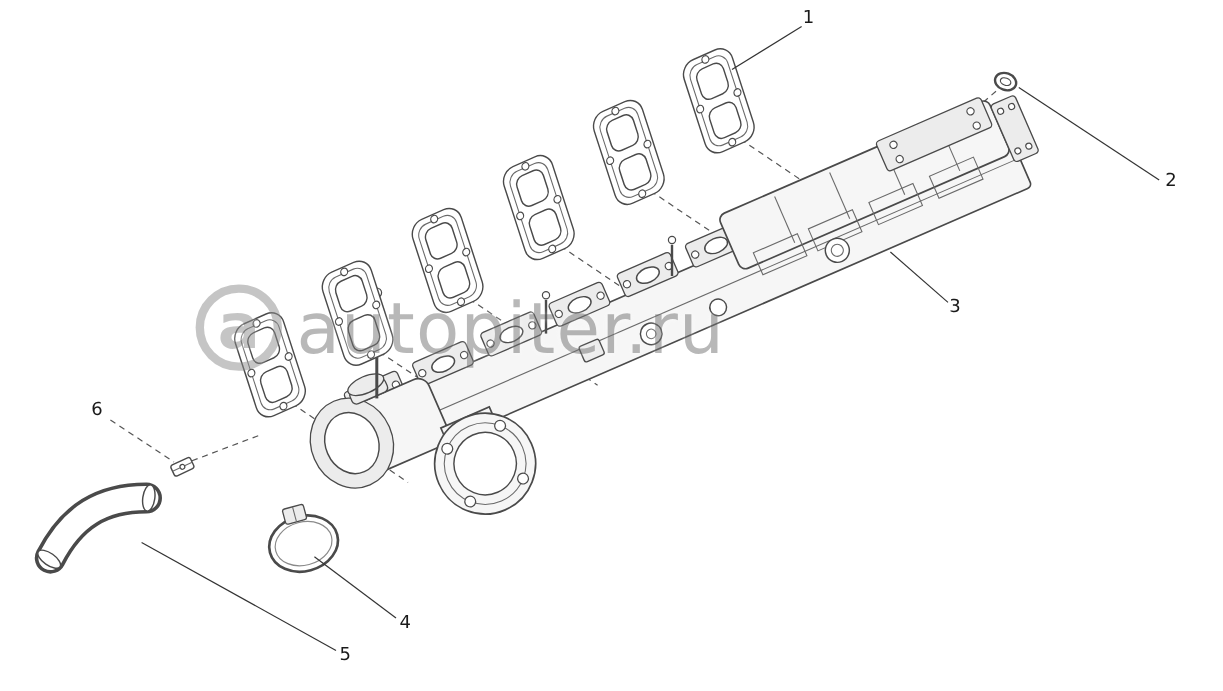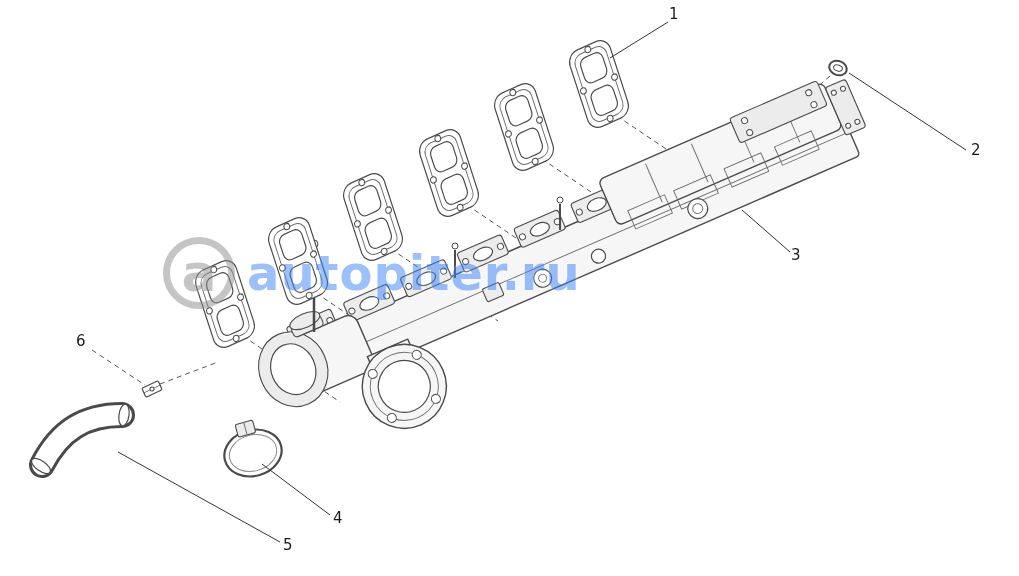--- a/index.html
+++ b/index.html
@@ -47,23 +47,23 @@
     border-radius: 50%;
     color: #8d8d8d;
     font-size: 52px;
     font-weight: bold;
     display: flex;
     align-items: center;
     justify-content: center;
     text-shadow: 0 0 5px rgba(255,255,255,0.9);
   }
   .watermark-text {
-    font-size: 48px;
-    font-weight: bold;
-    color: #3b82f6;
+    font-size: 59px;
+    font-weight: normal;
+    color: #737373;
     letter-spacing: 1px;
     text-shadow: 0 0 5px rgba(255,255,255,0.9);
     white-space: nowrap;
   }
 </style>
 </head>
 <body>
 
 <div class="canvas">
 

